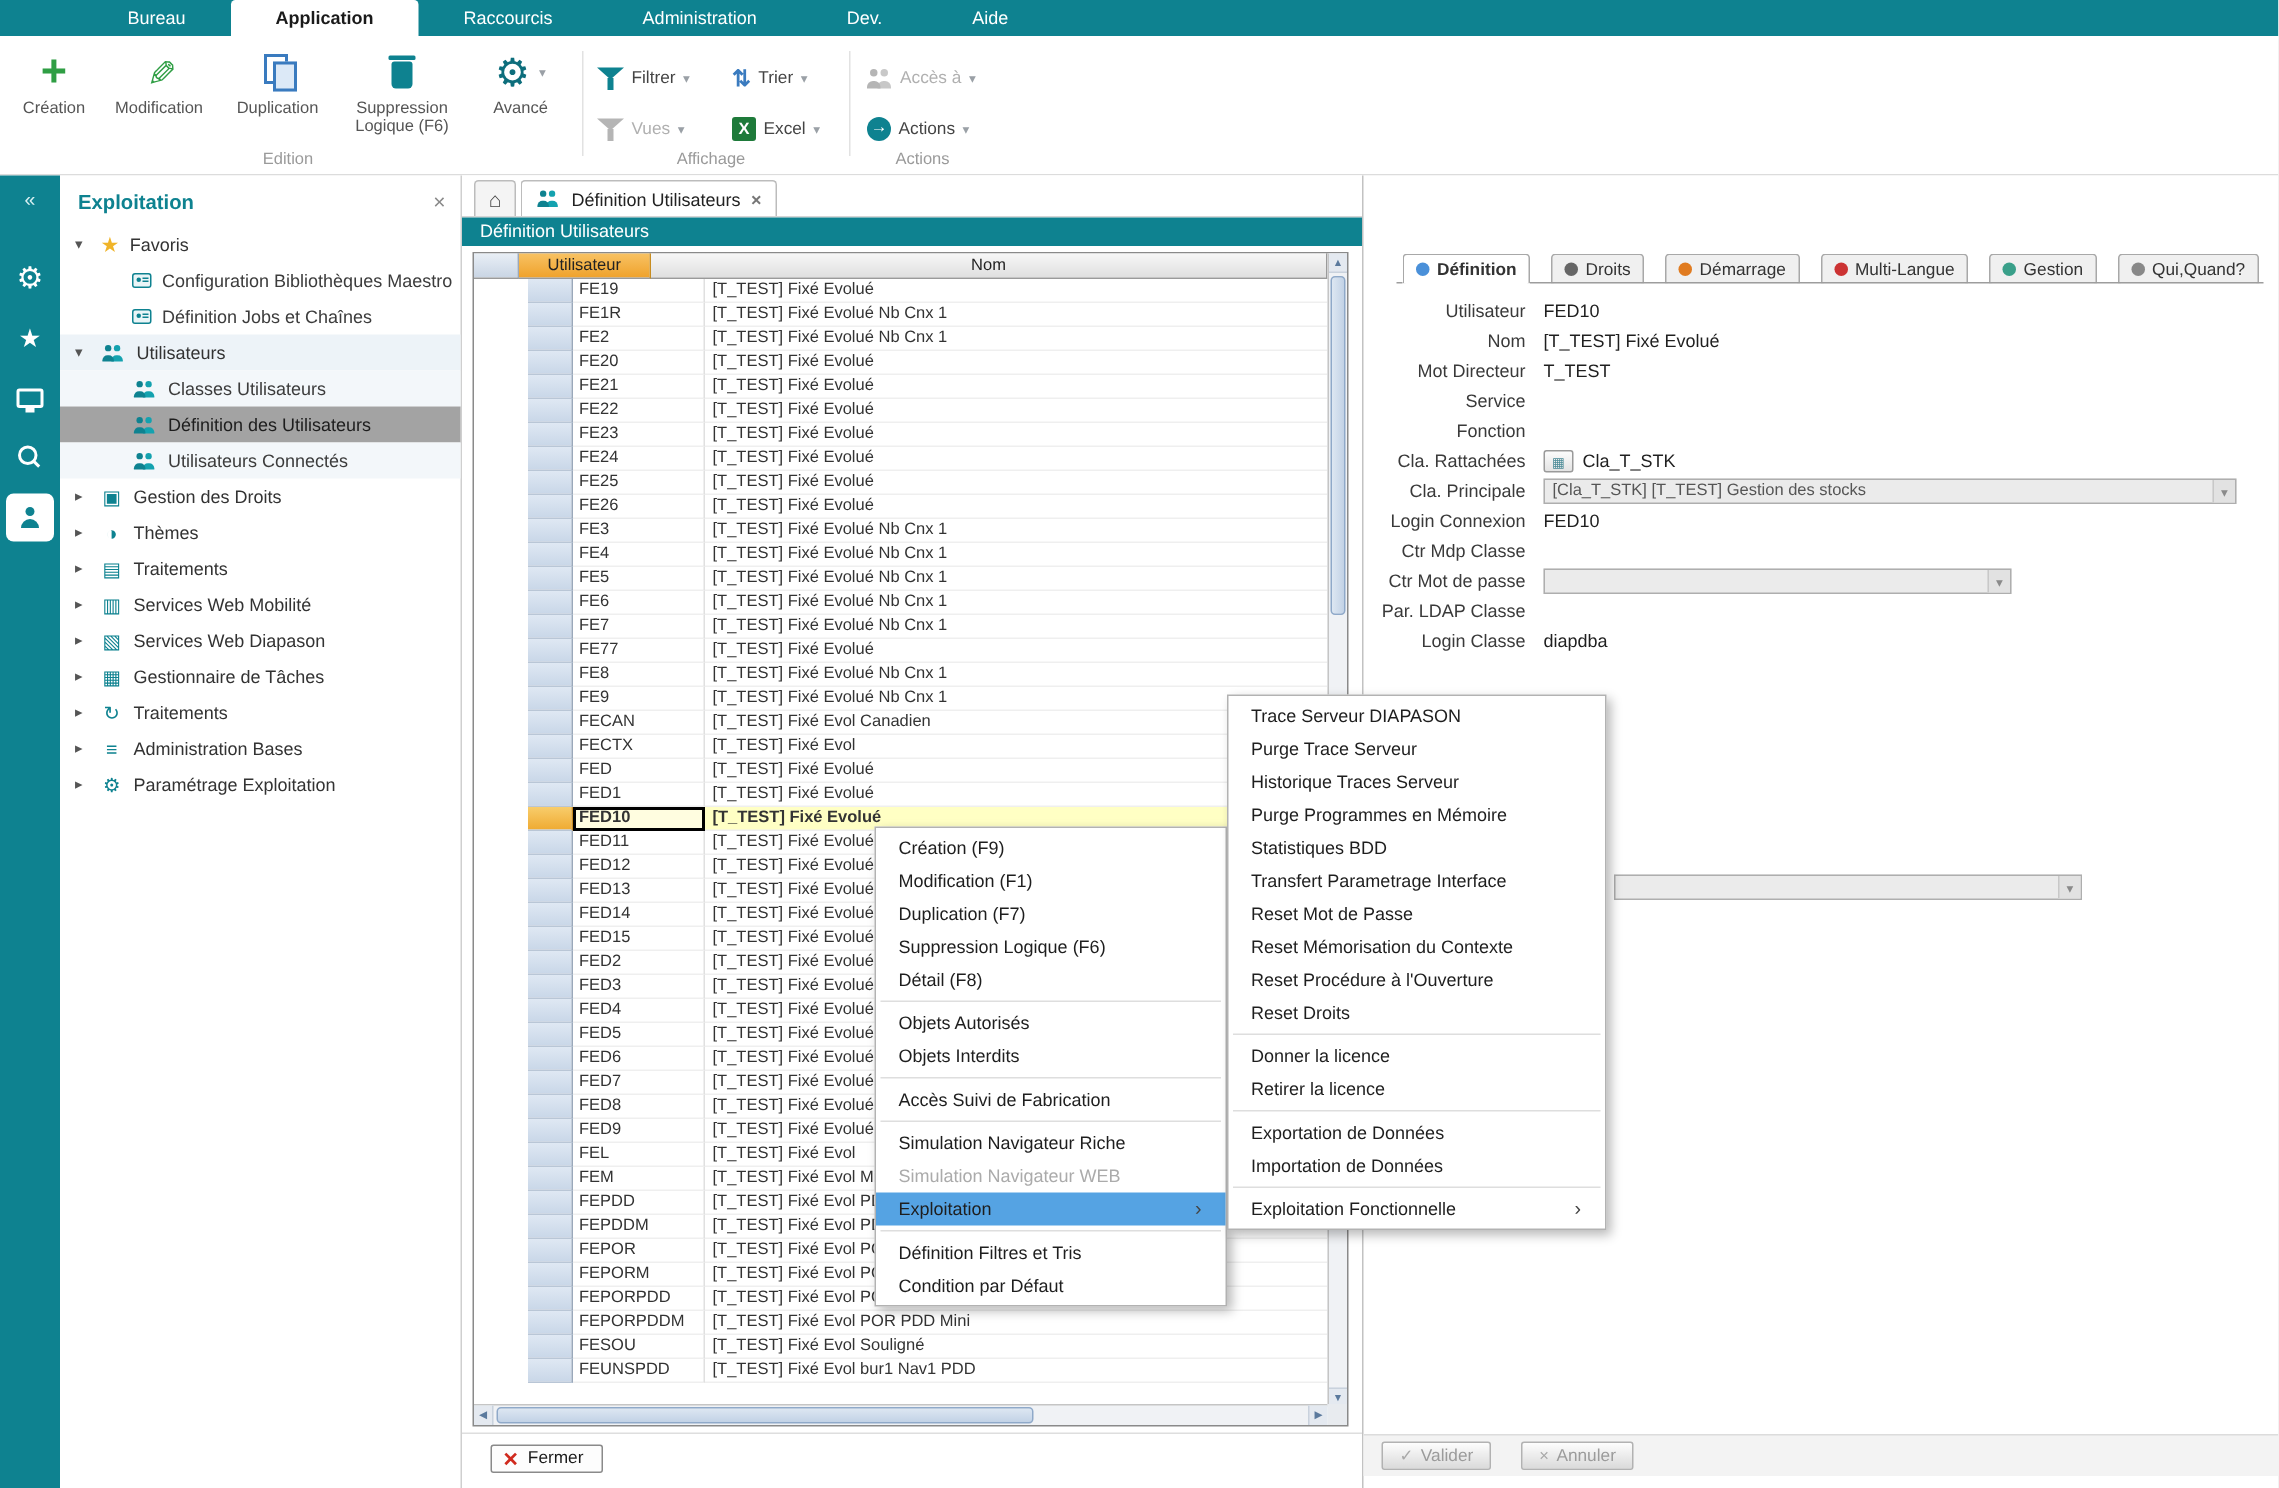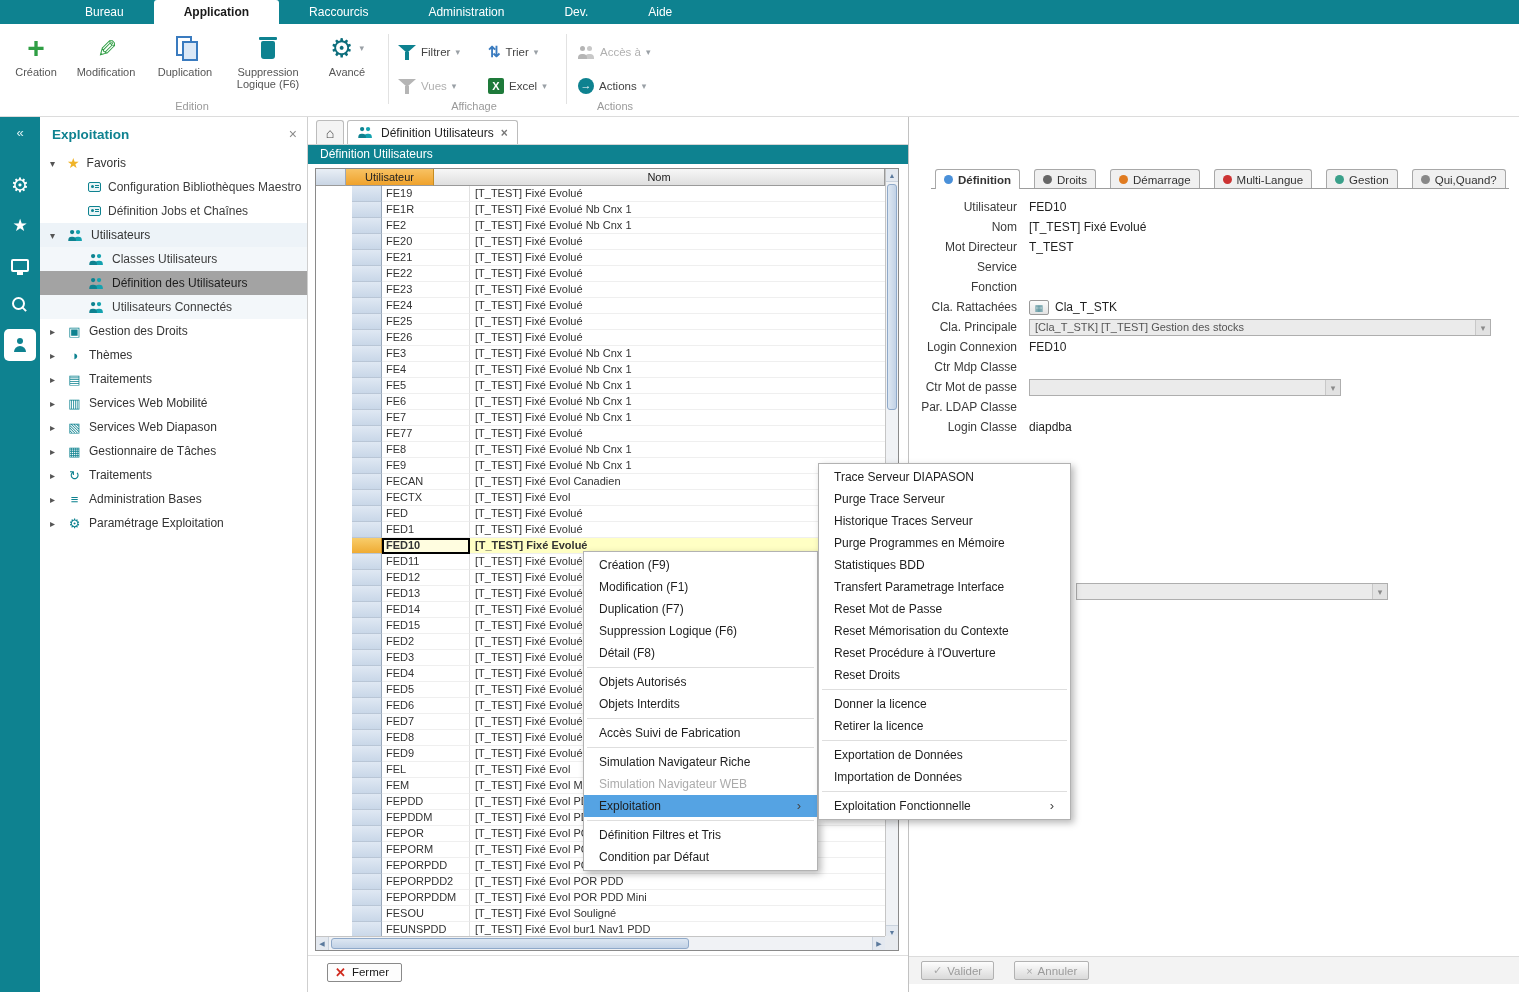--- a/index.html
+++ b/index.html
@@ -594,25 +594,20 @@
             <div class="tuser">FEPORM</div>
             <div class="tnom">[T_TEST] Fixé Evol POR Mini</div>
           </div>
           <div class="trow">
             <div class="tnum"></div>
             <div class="tuser">FEPORPDD</div>
             <div class="tnom">[T_TEST] Fixé Evol POR PDD</div>
           </div>
           <div class="trow">
             <div class="tnum"></div>
-            <div class="tuser">FEPORPDD2</div>
-            <div class="tnom">[T_TEST] Fixé Evol POR PDD</div>
-          </div>
-          <div class="trow">
-            <div class="tnum"></div>
             <div class="tuser">FEPORPDDM</div>
             <div class="tnom">[T_TEST] Fixé Evol POR PDD Mini</div>
           </div>
           <div class="trow">
             <div class="tnum"></div>
             <div class="tuser">FESOU</div>
             <div class="tnom">[T_TEST] Fixé Evol Souligné</div>
           </div>
           <div class="trow">
             <div class="tnum"></div>

